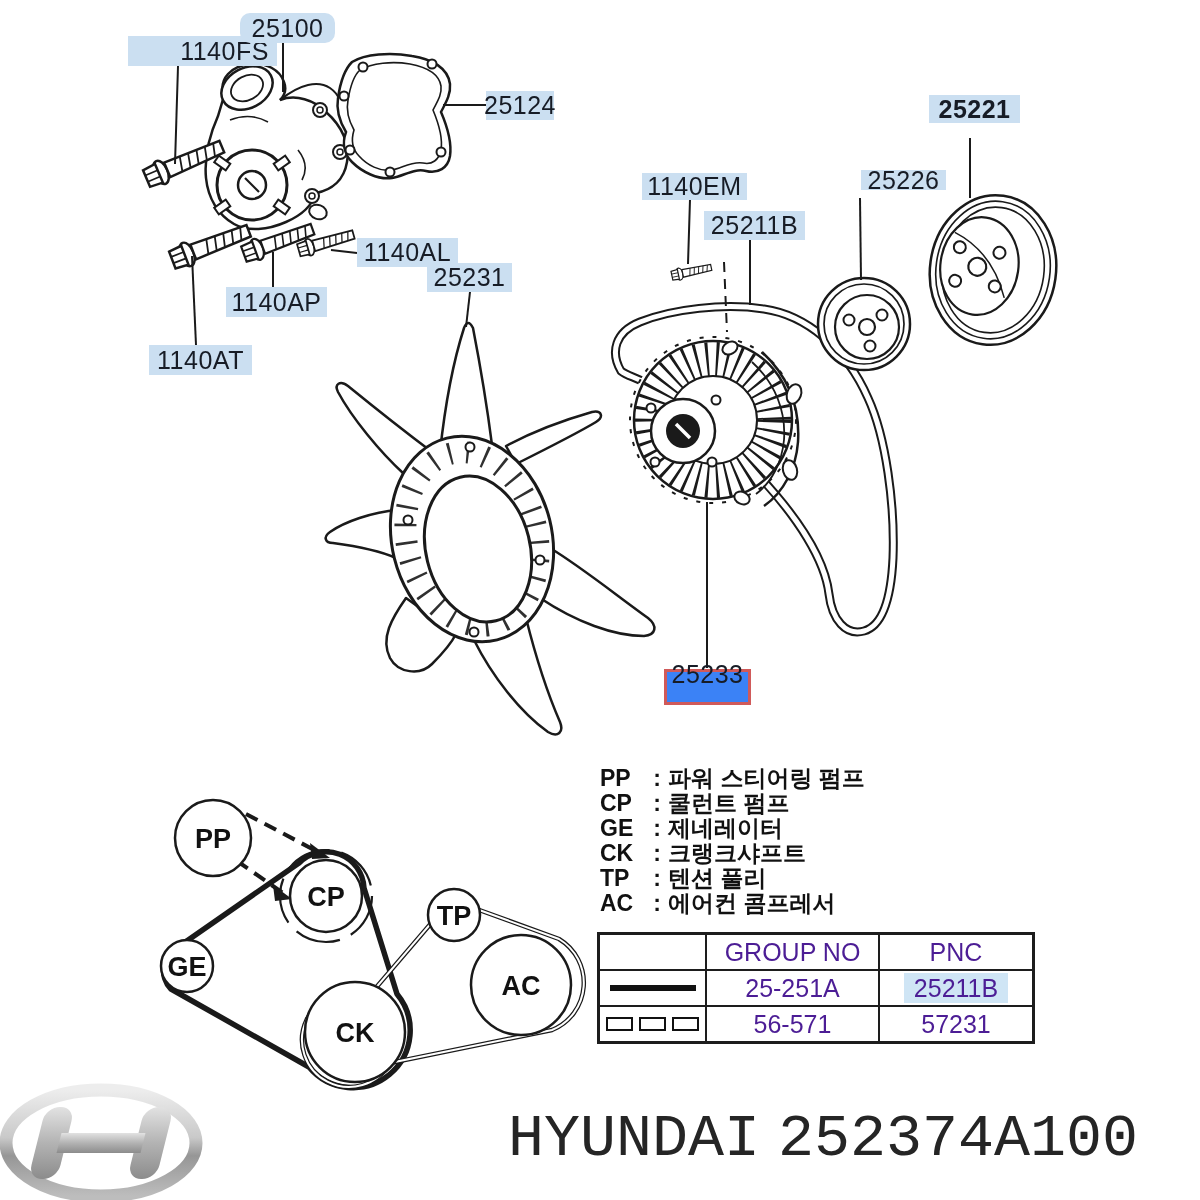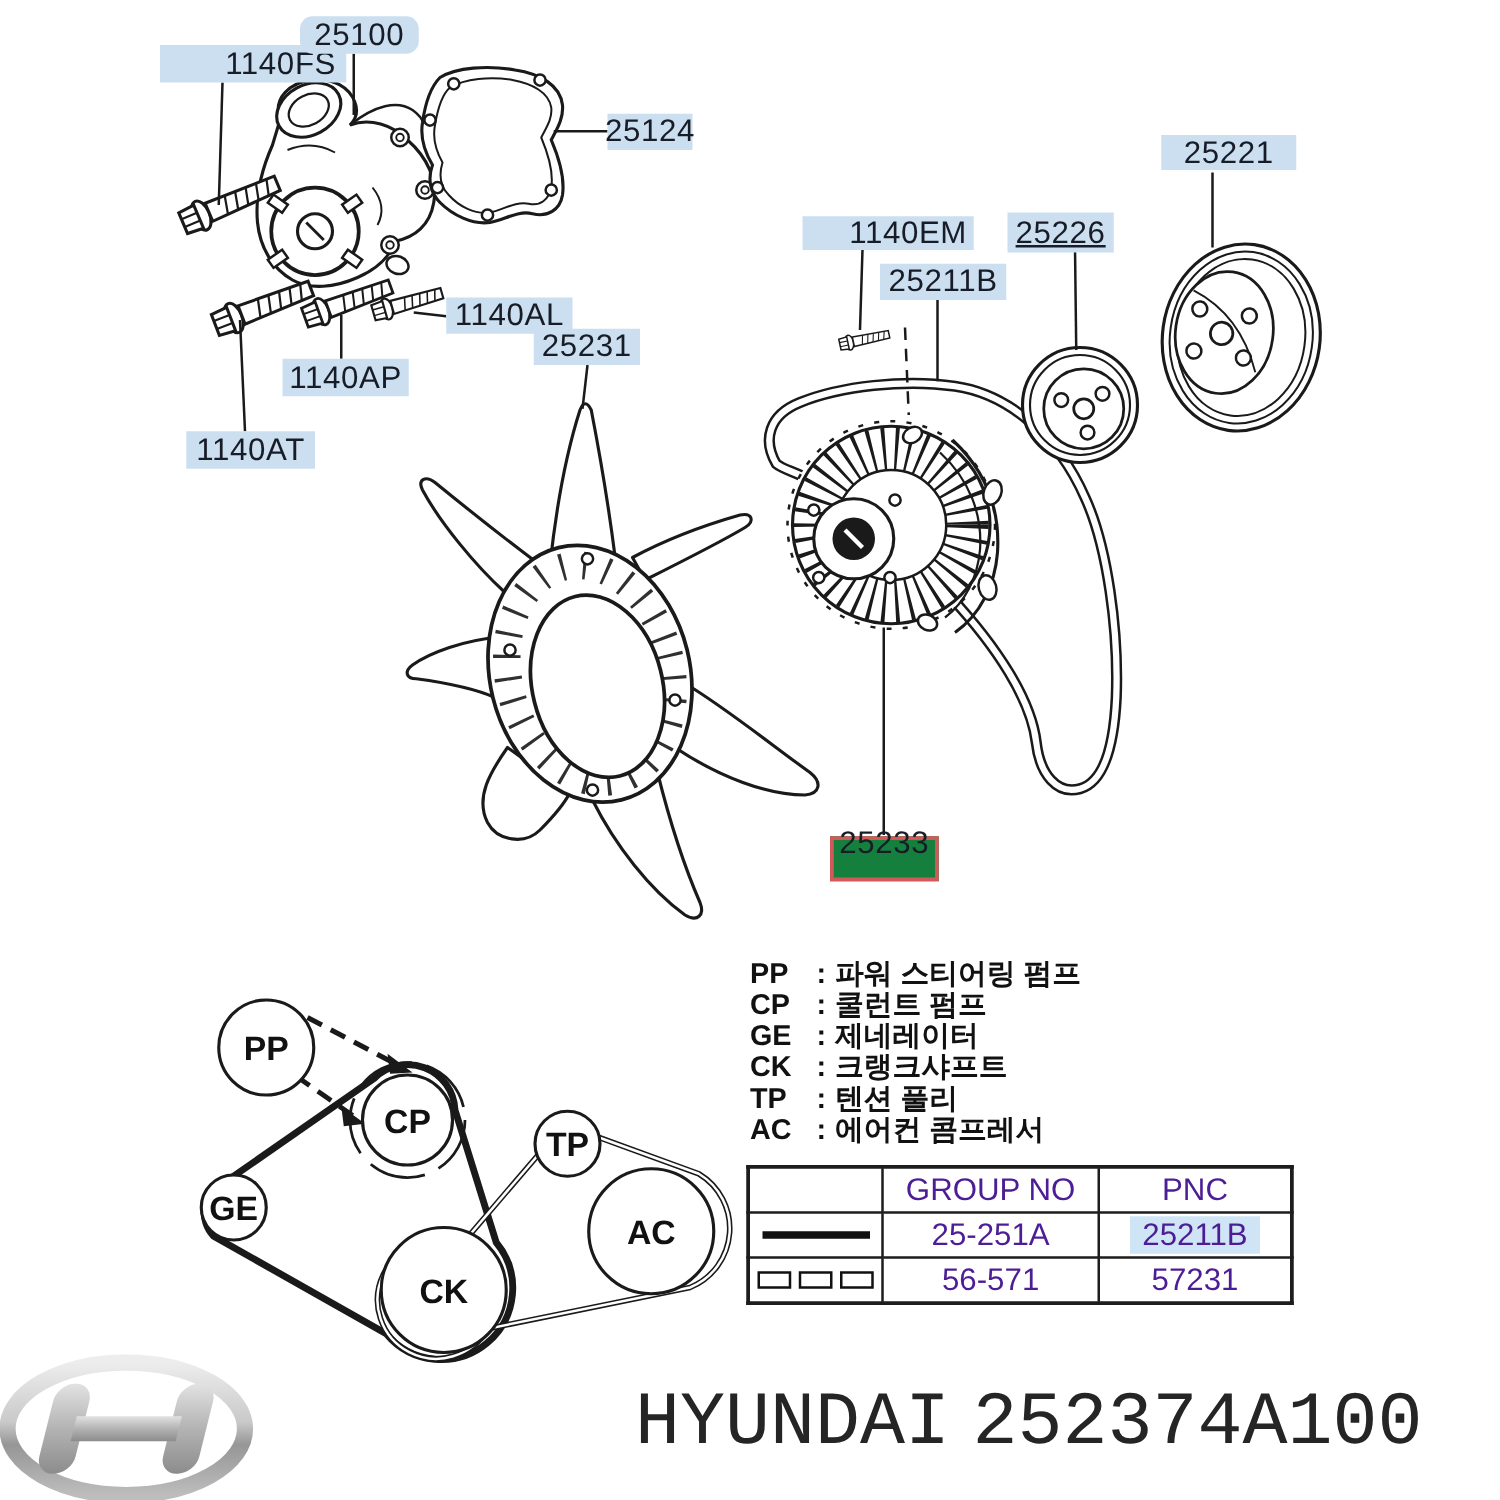--- a/index.html
+++ b/index.html
@@ -1,21 +1,21 @@
 <!DOCTYPE html>
 <html><head>
 <meta charset="utf-8">
 <style>
   html,body{margin:0;padding:0;background:#fff;}
   .stage{position:relative;width:1200px;height:1200px;background:#ffffff;overflow:hidden;
          font-family:"Liberation Sans",sans-serif;}
   .art{position:absolute;left:0;top:0;}
   .callout{position:absolute;background:#cbdff1;color:#171c26;font-size:25px;font-weight:500;
            display:flex;align-items:center;justify-content:center;letter-spacing:.5px;}
-  .callout-hl{border:3px solid #d05a5a;background:#15803d;}
+  .callout-hl{border:3px solid #d05a5a;background:#3b82f6;}
   .callout-hl span{position:relative;top:-13px;}
   .legend{position:absolute;left:600px;top:766px;color:#111;font-weight:700;font-size:23px;}
   .legend-row{display:flex;height:25px;line-height:25px;}
   .legend-code{width:46px;}
   .legend-sep{width:22px;text-align:center;}
   .parts-table{position:absolute;left:597px;top:932px;border-collapse:collapse;
                color:#4c1d95;font-size:25px;}
   .parts-table td,.parts-table th{border:2px solid #1d1d1d;text-align:center;padding:0;
                height:34px;font-weight:400;}
   .parts-table{border:3px solid #1d1d1d;}
@@ -242,24 +242,24 @@
       <rect x="-64" y="-36" width="29" height="72" rx="14"></rect>
       <rect x="35" y="-36" width="29" height="72" rx="14"></rect>
       <rect x="-42" y="-10" width="84" height="20"></rect>
     </g>
   </g>
 </svg>
 
 <div class="callout" style="left:128px;top:36px;width:105px;height:30px;padding-left:44px;">1140FS</div>
 <div class="callout" style="left:240px;top:13px;width:95px;height:30px;border-radius:10px;">25100</div>
 <div class="callout" style="left:486px;top:91px;width:68px;height:29px;">25124</div>
-<div class="callout" style="left:642px;top:173px;width:105px;height:27px;padding-left:32px;">1140EM</div>
+<div class="callout" style="left:642px;top:173px;width:105px;height:27px;">1140EM</div>
 <div class="callout" style="left:704px;top:211px;width:101px;height:29px;">25211B</div>
-<div class="callout" style="left:806px;top:170px;width:85px;height:32px;text-decoration:underline;">25226</div>
-<div class="callout" style="left:929px;top:108px;width:108px;height:28px;">25221</div>
+<div class="callout" style="left:861px;top:170px;width:85px;height:20px;">25226</div>
+<div class="callout" style="left:929px;top:95px;width:91px;height:28px;font-weight:bold;">25221</div>
 <div class="callout" style="left:357px;top:238px;width:101px;height:29px;">1140AL</div>
 <div class="callout" style="left:427px;top:263px;width:85px;height:29px;text-align:center;">25231</div>
 <div class="callout" style="left:226px;top:287px;width:101px;height:30px;">1140AP</div>
 <div class="callout" style="left:149px;top:345px;width:103px;height:30px;">1140AT</div>
 <div class="callout callout-hl" style="left:664px;top:669px;width:81px;height:30px;">
   <span>25233</span>
 </div>
 
 <div class="legend">
   <div class="legend-row">

